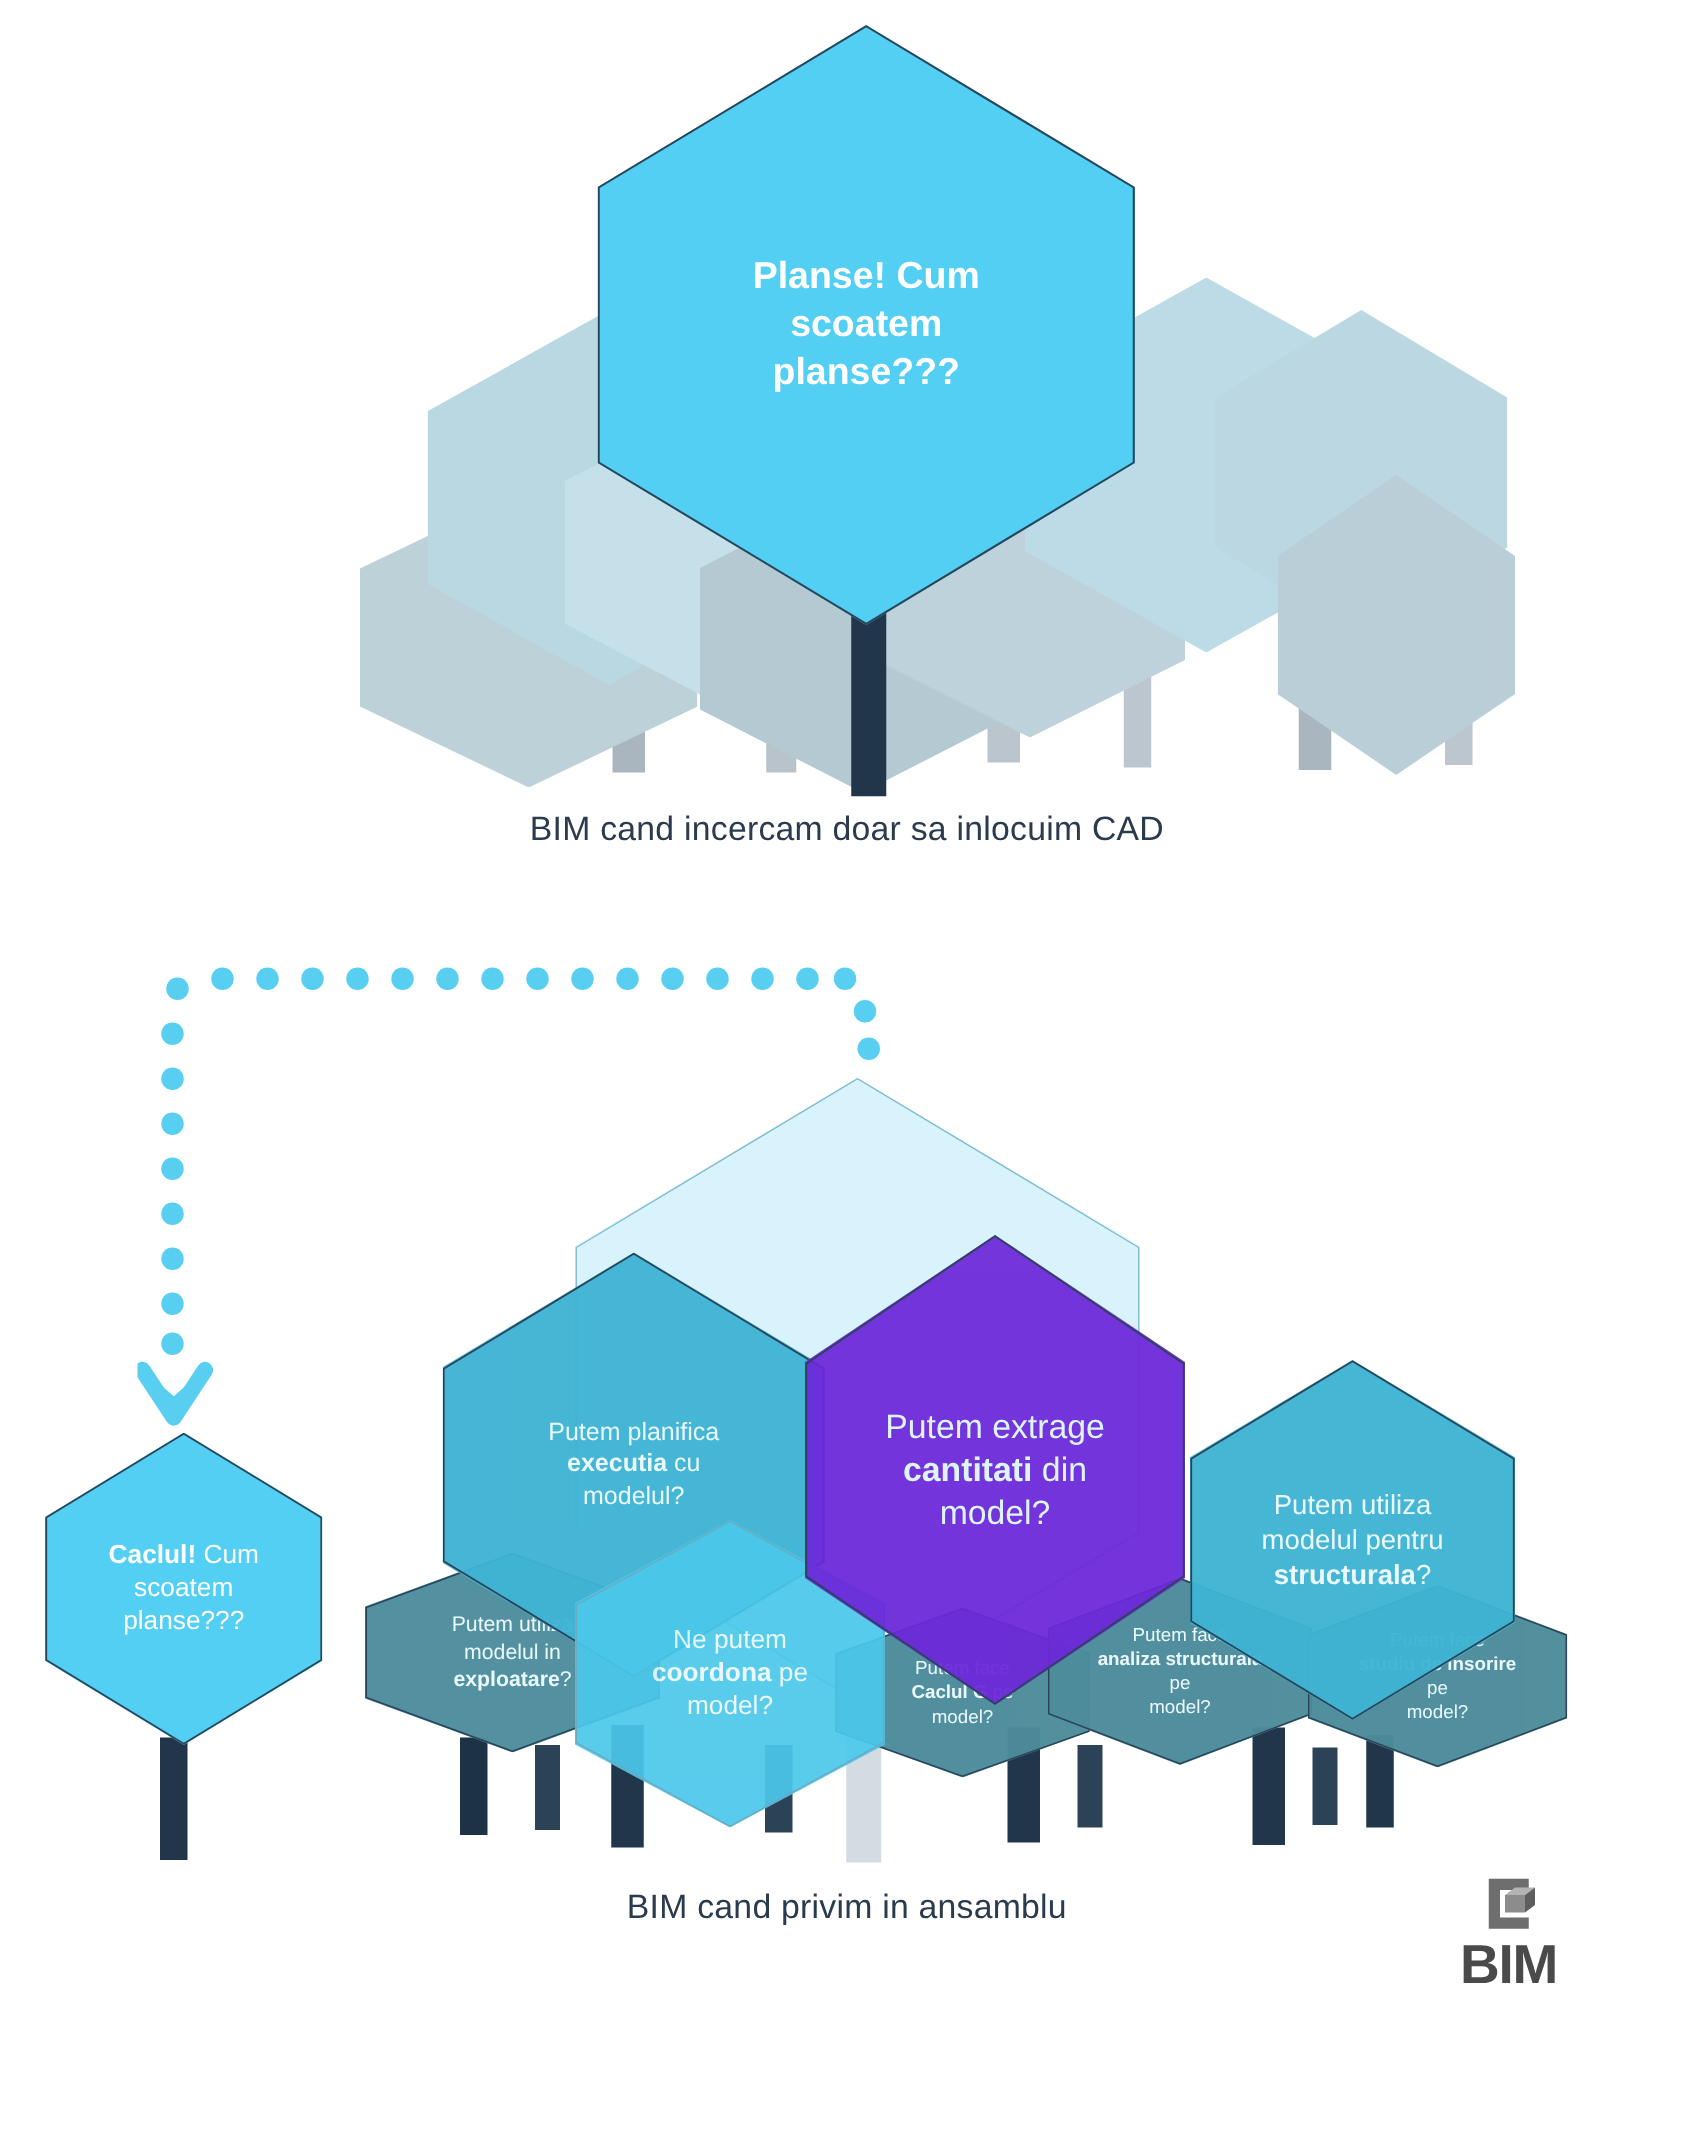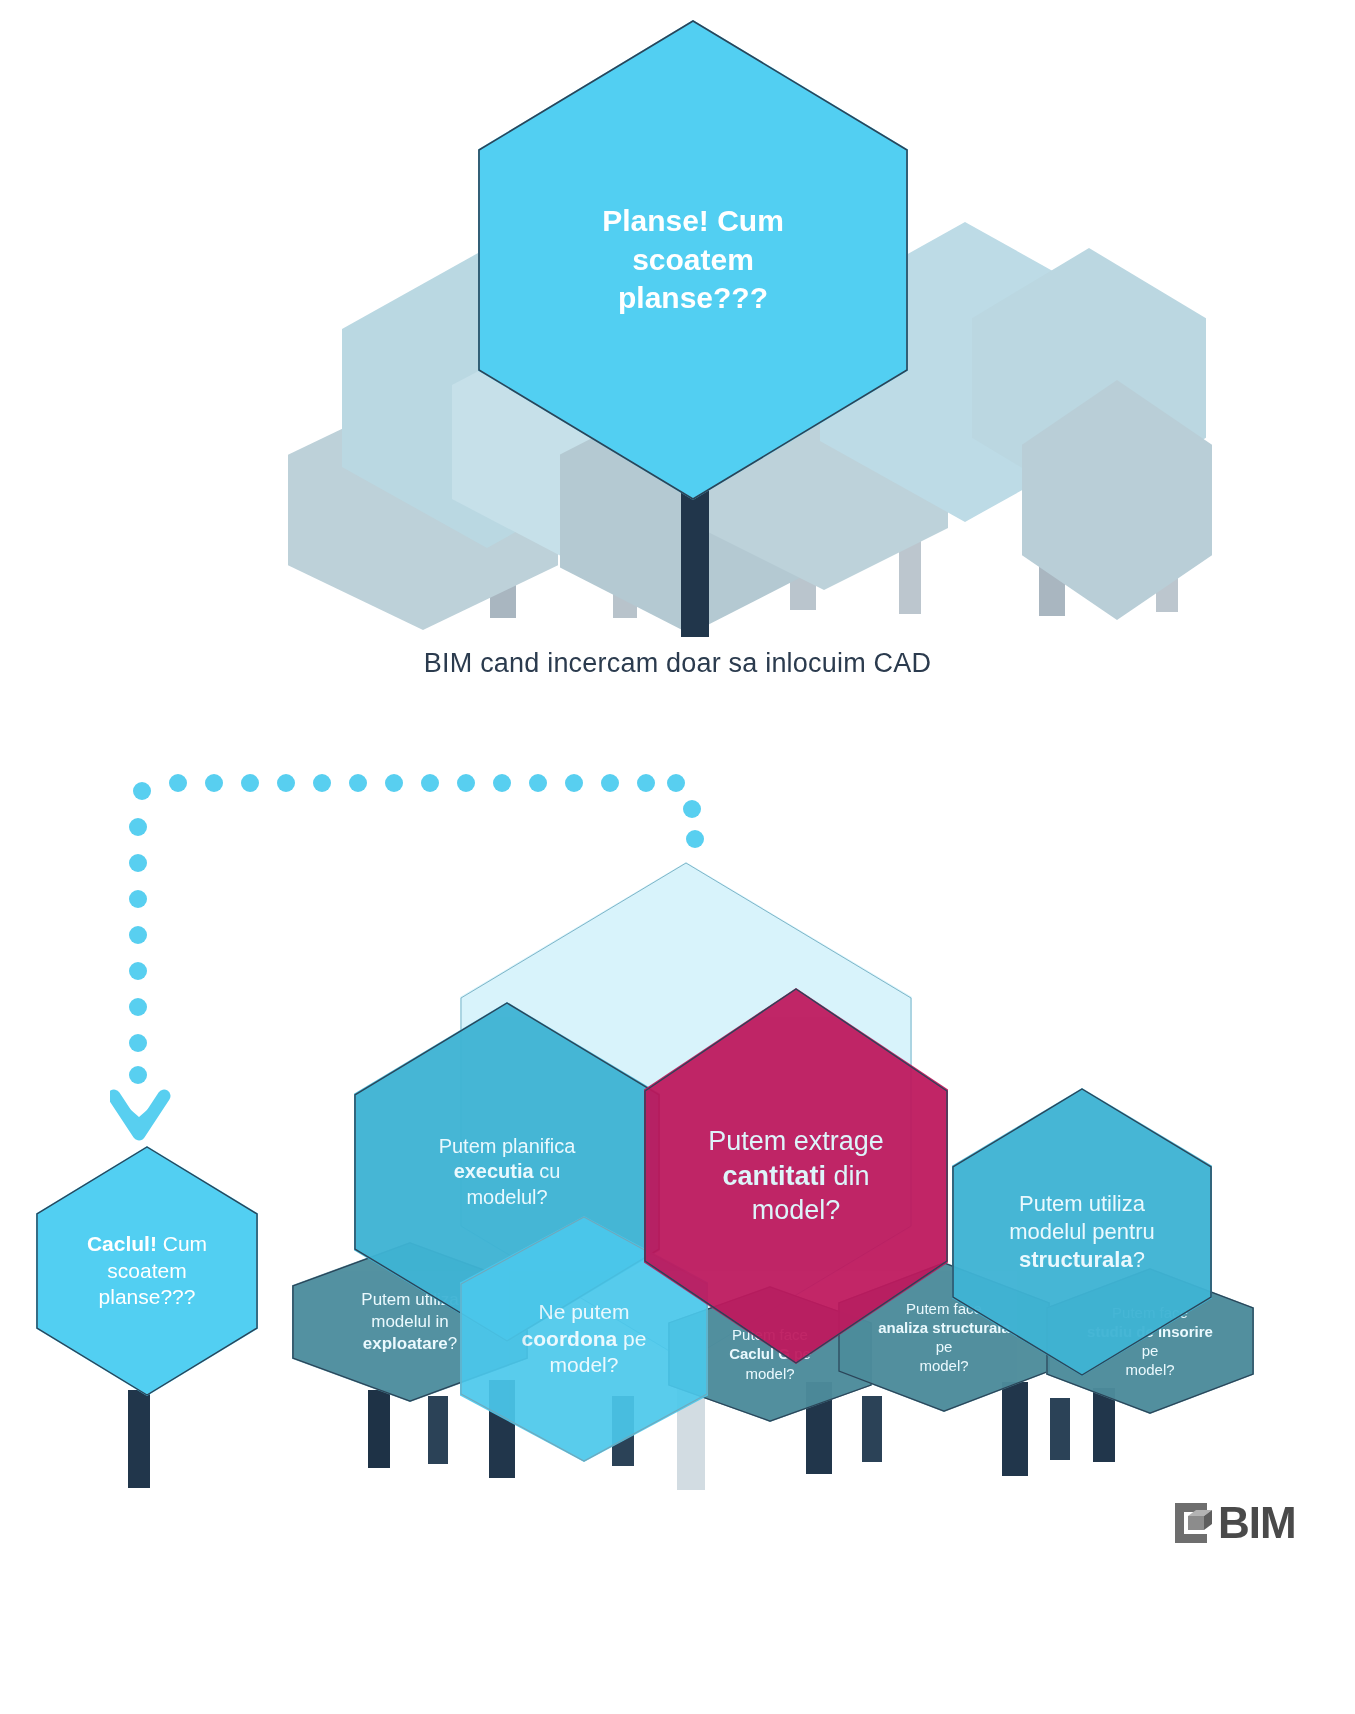--- a/index.html
+++ b/index.html
@@ -253,21 +253,21 @@
       </div>
     </div>
     <div class="hexline">
       <svg viewBox="0 0 248 246" preserveAspectRatio="none">
         <polygon points="124,1 247,68 247,178 124,245 1,178 1,68" fill="none" stroke="#6FA8BC" stroke-width="1.1"></polygon>
       </svg>
     </div>
   </div>
 
   <div class="hex" style="left:644px;top:988px;width:304px;height:376px;">
-    <div class="cap" style="background:#be185d;opacity:.94;align-items:center;">
+    <div class="cap" style="background:#6d28d9;opacity:.94;align-items:center;">
       <div class="txt" style="color:#DDF4FA;font-size:27px;max-width:225px;">
         <span>Putem extrage</span><br>
         <b>cantitati</b><span> din</span><br>
         <span>model?</span>
       </div>
     </div>
     <div class="hexline">
       <svg viewBox="0 0 304 376" preserveAspectRatio="none">
         <polygon points="152,1 303,103 303,273 152,375 1,273 1,103" fill="none" stroke="#2B4458" stroke-width="1.4"></polygon>
       </svg>
@@ -282,22 +282,23 @@
         <b>structurala</b><span>?</span>
       </div>
     </div>
     <div class="hexline">
       <svg viewBox="0 0 260 288" preserveAspectRatio="none">
         <polygon points="130,1 259,79 259,209 130,287 1,209 1,79" fill="none" stroke="#2B4458" stroke-width="1.4"></polygon>
       </svg>
     </div>
   </div>
 
-
-  <div class="logo" style="left:1168px;top:1500px;">
+  <div class="caption" style="left:0;top:1510px;width:1355px;">BIM cand privim in ansamblu</div>
+
+  <div class="logo" style="left:1168px;top:1500px;flex-direction:column;">
     <div class="mark">
       <svg width="46" height="46" viewBox="0 0 46 46">
         <path d="M7,3 L39,3 L39,12 L16,12 L16,34 L39,34 L39,43 L7,43 Z" fill="#6E6E6E"></path>
         <path d="M20,16 L36,16 L36,30 L20,30 Z" fill="#8C8C8C"></path>
         <path d="M20,16 L28,10 L44,10 L36,16 Z" fill="#B3B3B3"></path>
         <path d="M36,16 L44,10 L44,24 L36,30 Z" fill="#5E5E5E"></path>
       </svg>
     </div>
     <div class="word">BIM</div>
   </div>

